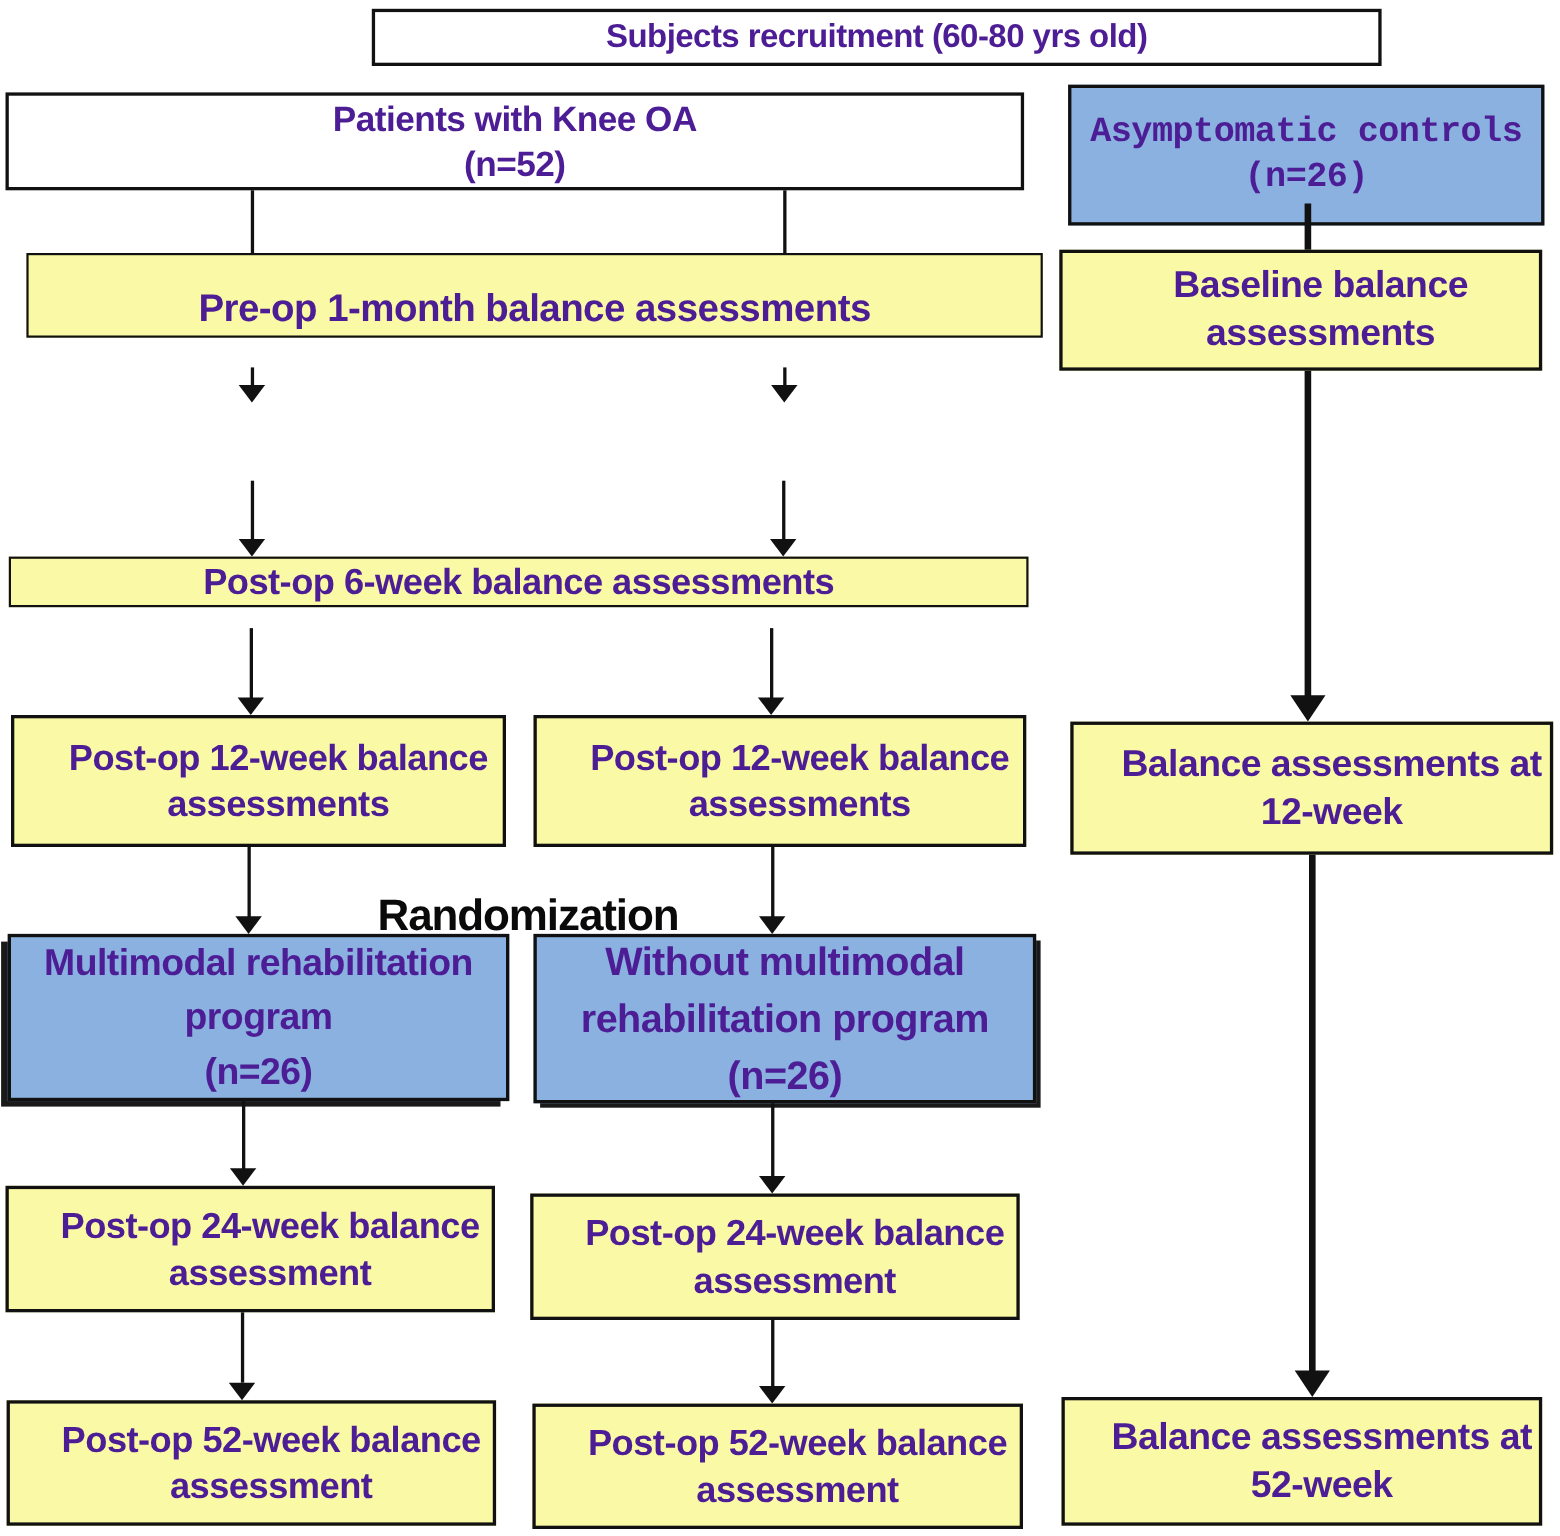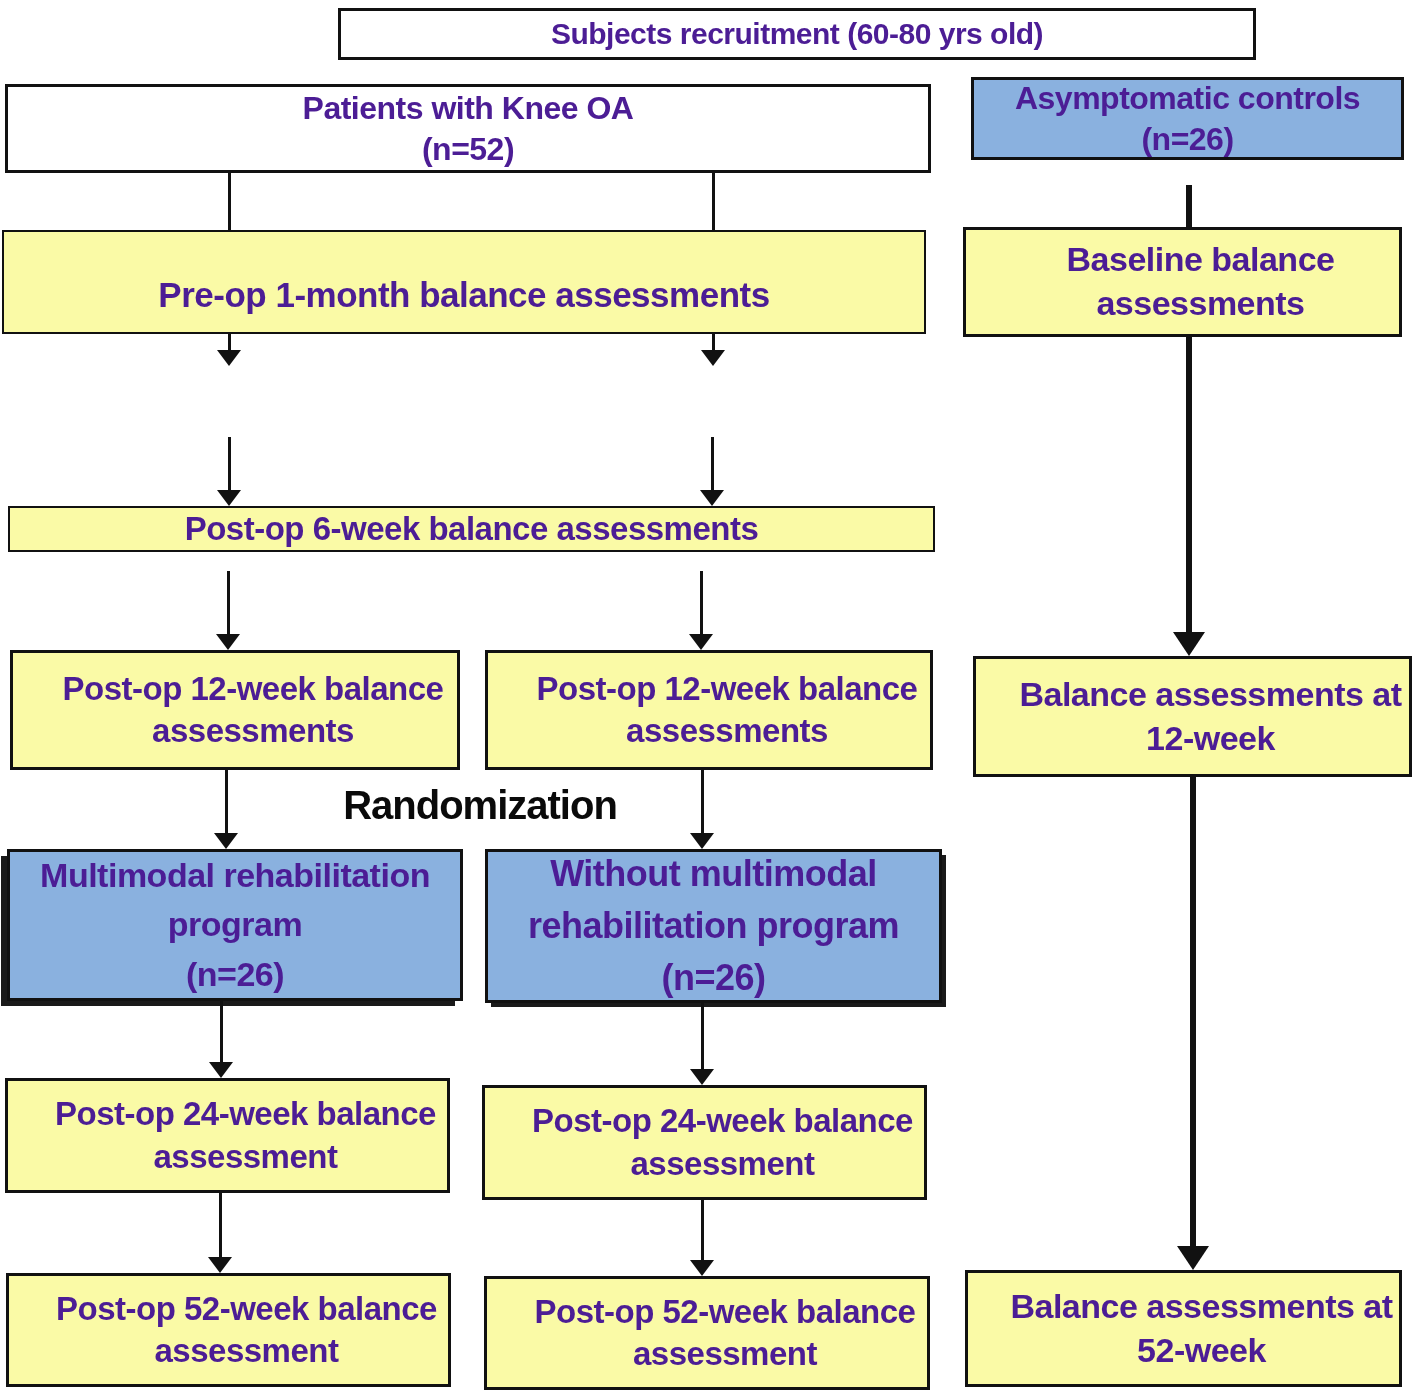--- a/index.html
+++ b/index.html
@@ -42,35 +42,35 @@
 </head>
 <body>
 
 <div id="stage">
 
   <div class="node white" style="left:338px;top:8px;width:918px;height:52px;font-size:30px;">Subjects recruitment (60-80 yrs old)</div>
 
   <div class="node white" style="left:5px;top:84px;width:926px;height:89px;font-size:32px;">Patients with Knee OA
 (n=52)</div>
 
-  <div class="node blue" style="left:971px;top:77px;width:433px;height:83px;font-size:32px;">Asymptomatic controls
+  <div class="node blue" style="left:971px;top:77px;width:433px;height:128px;font-size:32px;font-family:Liberation Mono, monospace;">Asymptomatic controls
 (n=26)</div>
 
-  <div class="node yellow-thin" style="left:2px;top:230px;width:924px;height:104px;font-size:35px;padding-top:26px;">Pre-op 1-month balance assessments</div>
+  <div class="node yellow-thin" style="left:24px;top:230px;width:924px;height:77px;font-size:35px;padding-top:26px;">Pre-op 1-month balance assessments</div>
 
 
   <div class="node yellow-thin" style="left:8px;top:506px;width:927px;height:46px;font-size:33px;">Post-op 6-week balance assessments</div>
 
   <div class="node yellow" style="left:10px;top:650px;width:450px;height:120px;font-size:33px;">Post-op 12-week balance
 assessments</div>
 
   <div class="node yellow" style="left:485px;top:650px;width:448px;height:120px;font-size:33px;">Post-op 12-week balance
 assessments</div>
 
-  <div class="free-label" style="left:240px;top:783px;width:480px;font-size:40px;">Randomization</div>
+  <div class="free-label" style="left:240px;top:810px;width:480px;font-size:40px;">Randomization</div>
 
   <div class="node blue shadow-left" style="left:7px;top:849px;width:456px;height:152px;font-size:34px;line-height:1.45;">Multimodal rehabilitation
 program
 (n=26)</div>
 
   <div class="node blue shadow-right" style="left:485px;top:849px;width:457px;height:154px;font-size:36px;line-height:1.45;">Without multimodal
 rehabilitation program
 (n=26)</div>
 
   <div class="node yellow" style="left:5px;top:1078px;width:445px;height:115px;font-size:33px;">Post-op 24-week balance

